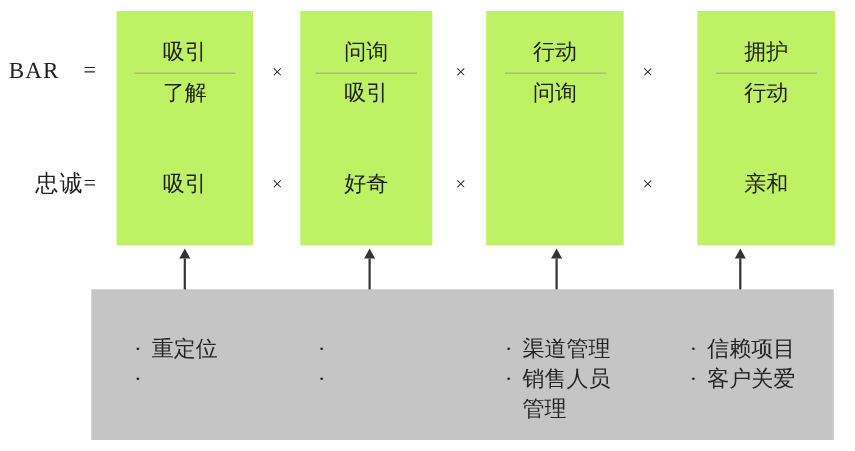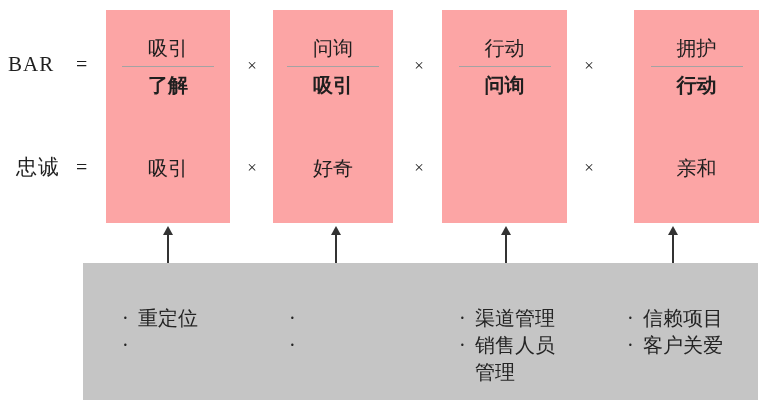--- a/index.html
+++ b/index.html
@@ -1,34 +1,34 @@
 <!DOCTYPE html>
 <html><head>
 <meta charset="utf-8">
 <style>
   html,body{margin:0;padding:0;background:#ffffff;}
   .canvas{
     position:relative;width:777px;height:410px;background:#ffffff;
     font-family:"Liberation Serif","DejaVu Serif",serif;color:#1f1f1f;overflow:hidden;
   }
   
-  .colbox{position:absolute;top:10px;height:213px;background:#fca5a5;}
+  .colbox{position:absolute;top:10px;height:213px;background:#bef264;}
   .c1{left:106px;width:124px;}
   .c2{left:273px;width:120px;}
   .c3{left:442px;width:125px;}
   .c4{left:634px;width:125px;}
   .frac{position:absolute;top:25px;left:0;right:0;text-align:center;font-size:20px;}
   .frac .num{display:block;line-height:26px;}
   .frac .bar{display:block;width:92px;height:1px;background:#a3a3a3;margin:5px auto;}
-  .frac .den{display:block;line-height:26px;font-weight:bold;}
+  .frac .den{display:block;line-height:26px;}
   .term{position:absolute;top:145px;left:0;right:0;text-align:center;font-size:20px;line-height:26px;}
   
   .eqlabel{position:absolute;font-size:21px;line-height:26px;letter-spacing:1px;}
   .lab1{left:8px;top:51px;}
-  .lab2{left:16px;top:154px;}
+  .lab2{left:32px;top:154px;}
   .eq{position:absolute;font-size:20px;line-height:26px;}
   .eq1{left:76px;top:51px;}
   .eq2{left:76px;top:154px;}
   .op{position:absolute;width:20px;text-align:center;font-size:17px;line-height:20px;color:#222;}
   .op-r1{top:56px;}
   .op-r2{top:158px;}
   .opx1{left:242px;} .opx2{left:409px;} .opx3{left:579px;}
   
   .arrow{position:absolute;top:226px;width:12px;display:flex;flex-direction:column;align-items:center;}
   .a1{left:162px;} .a2{left:330px;} .a3{left:500px;} .a4{left:667px;}

